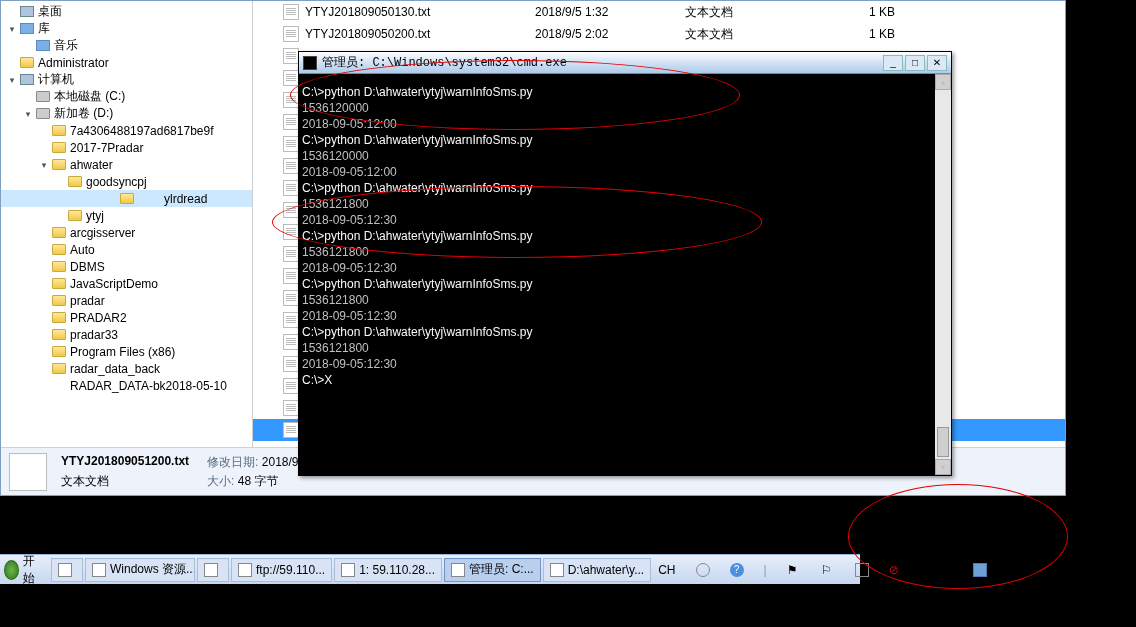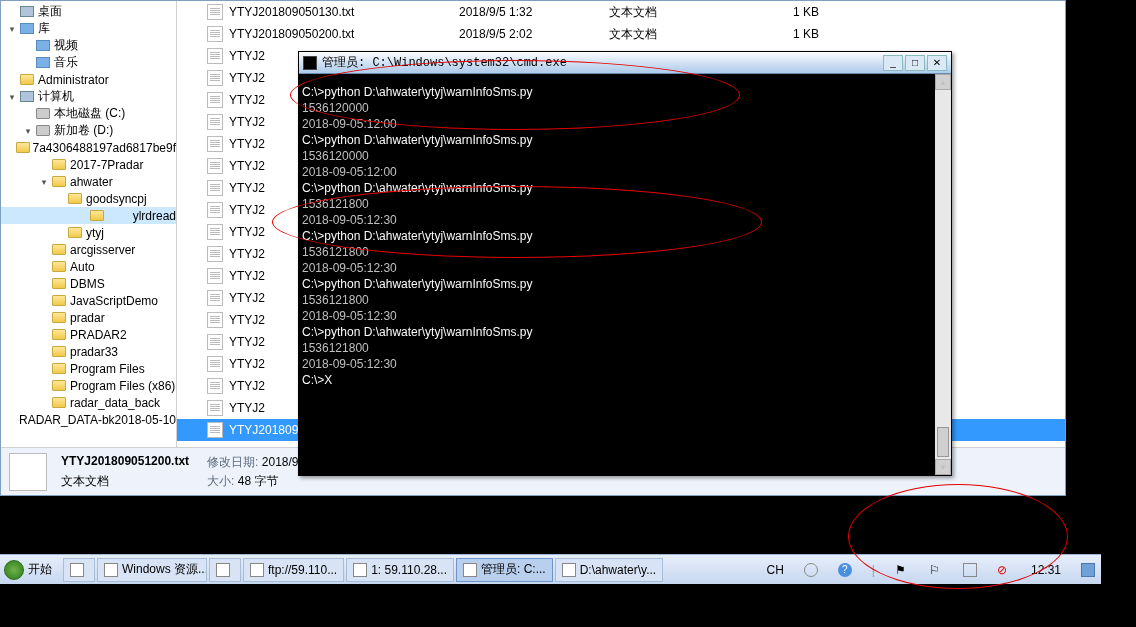--- a/index.html
+++ b/index.html
@@ -3,21 +3,21 @@
 <meta charset="utf-8">
 <style>
 * { margin:0; padding:0; box-sizing:border-box; font-family:"SimSun","宋体",sans-serif; font-size:12px; }
 body { width:1136px; height:627px; background:#000; position:relative; overflow:hidden; }
 
 
 .explorer { position:absolute; left:0; top:0; width:1066px; height:496px; background:#fff; border:1px solid #7e9fbf; display:flex; flex-direction:column; }
 .exp-body { flex:1; display:flex; overflow:hidden; }
 
 
-.tree { width:176px; border-right:1px solid #d0d0d0; overflow:auto; background:#fff; padding:2px 0; }
+.tree { width:252px; border-right:1px solid #d0d0d0; overflow:auto; background:#fff; padding:2px 0; }
 .tree-item { display:flex; align-items:center; height:17px; padding:1px 0; white-space:nowrap; cursor:default; }
 .tree-item.sel { background:#cce8ff;gap:26px; }
 .tree-indent { display:inline-block; }
 .tree-arrow { width:14px; text-align:center; color:#555; font-size:9px; }
 .tree-ico { width:16px; height:14px; margin-right:3px; display:flex; align-items:center; justify-content:center; }
 .folder-ico { width:14px; height:11px; background:linear-gradient(#ffe79a,#f0c94a); border:1px solid #c7a93d; border-radius:1px; }
 .drive-ico { width:14px; height:11px; background:#ccc; border:1px solid #888; border-radius:1px; }
 .lib-ico { width:14px; height:11px; background:#7ab0e6; border:1px solid #5a8cc0; }
 .comp-ico { width:14px; height:11px; background:#b0c4de; border:1px solid #688; }
 
@@ -46,21 +46,21 @@
 .cmd-btns { display:flex; gap:2px; }
 .cmd-btn { width:20px; height:16px; background:#dbe9f7; border:1px solid #8bb; font-size:10px; text-align:center; line-height:14px; }
 .cmd-body { height:calc(100% - 22px); background:#000; color:#c0c0c0; font-family:"NSimSun","SimSun",Consolas,monospace; font-size:14px; line-height:16px; padding:10px 3px; overflow:hidden; position:relative; }
 .cmd-body .k { color:#fafafa; }
 .cmd-scroll { position:absolute; right:0; top:0; width:16px; height:100%; background:#e8e8e8; }
 .cmd-scroll .up,.cmd-scroll .dn { height:16px; background:#d0d0d0; border:1px solid #aaa; text-align:center; font-size:9px; line-height:14px; }
 .cmd-scroll .tr { position:absolute; top:16px; bottom:16px; left:0; right:0; }
 .cmd-scroll .th { position:absolute; left:2px; right:2px; bottom:2px; height:30px; background:#cfcfcf; border:1px solid #999; }
 
 
-.taskbar { position:absolute; left:0; top:554px; width:1101px; height:30px; background:linear-gradient(#e7eefb,#c6d7ef); border-top:1px solid #9db5d7; display:flex; align-items:center; }
+.taskbar { position:absolute; left:0; top:554px; width:860px; height:30px; background:linear-gradient(#e7eefb,#c6d7ef); border-top:1px solid #9db5d7; display:flex; align-items:center; }
 .start { height:28px; padding:0 10px 0 4px; display:flex; align-items:center; gap:4px; }
 .start-orb { width:20px; height:20px; border-radius:50%; background:radial-gradient(#6fb24a,#2c7a1c); border:1px solid #2c6a1c; }
 .tbtn { height:24px; padding:0 6px; margin:0 1px; background:#d8e4f5; border:1px solid #a8bdd8; display:flex; align-items:center; gap:4px; max-width:110px; overflow:hidden; white-space:nowrap; }
 .tbtn.act { background:#b8cfee; border-color:#6f95c8; }
 .bico { width:14px; height:14px; background:#fff; border:1px solid #888; flex:0 0 14px; }
 .tray { margin-left:auto; display:flex; align-items:center; gap:20px; padding:0 6px; }
 .tray .ti { width:14px; height:14px; }
 
 
 .ellipse { position:absolute; border:1px solid #e40000; border-radius:50%; pointer-events:none; }
@@ -86,28 +86,20 @@
             <span class="lib-ico"></span>
           </span>
           <span>库</span>
         </div>
         <div class="tree-item">
           <span class="tree-indent" style="width: 20px;"></span>
           <span class="tree-arrow"></span>
           <span class="tree-ico">
             <span class="lib-ico"></span>
           </span>
-          <span>视频</span>
-        </div>
-        <div class="tree-item">
-          <span class="tree-indent" style="width: 20px;"></span>
-          <span class="tree-arrow"></span>
-          <span class="tree-ico">
-            <span class="lib-ico"></span>
-          </span>
           <span>音乐</span>
         </div>
         <div class="tree-item">
           <span class="tree-indent" style="width: 4px;"></span>
           <span class="tree-arrow"></span>
           <span class="tree-ico">
             <span class="folder-ico"></span>
           </span>
           <span>Administrator</span>
         </div>
@@ -231,28 +223,20 @@
           </span>
           <span>PRADAR2</span>
         </div>
         <div class="tree-item">
           <span class="tree-indent" style="width: 36px;"></span>
           <span class="tree-arrow"></span>
           <span class="tree-ico">
             <span class="folder-ico"></span>
           </span>
           <span>pradar33</span>
-        </div>
-        <div class="tree-item">
-          <span class="tree-indent" style="width: 36px;"></span>
-          <span class="tree-arrow"></span>
-          <span class="tree-ico">
-            <span class="folder-ico"></span>
-          </span>
-          <span>Program Files</span>
         </div>
         <div class="tree-item">
           <span class="tree-indent" style="width: 36px;"></span>
           <span class="tree-arrow"></span>
           <span class="tree-ico">
             <span class="folder-ico"></span>
           </span>
           <span>Program Files (x86)</span>
         </div>
         <div class="tree-item">

